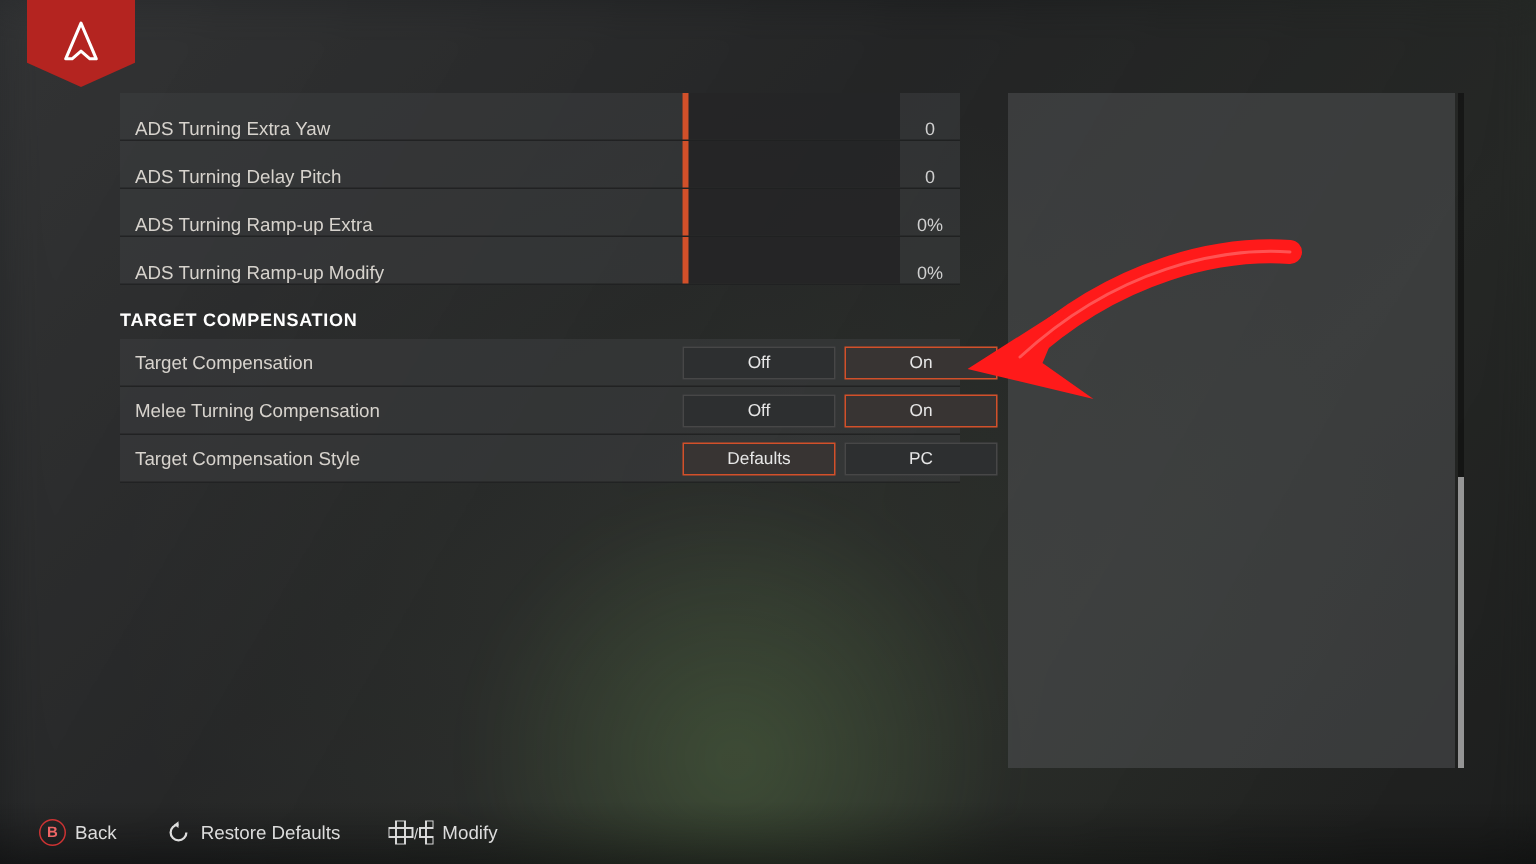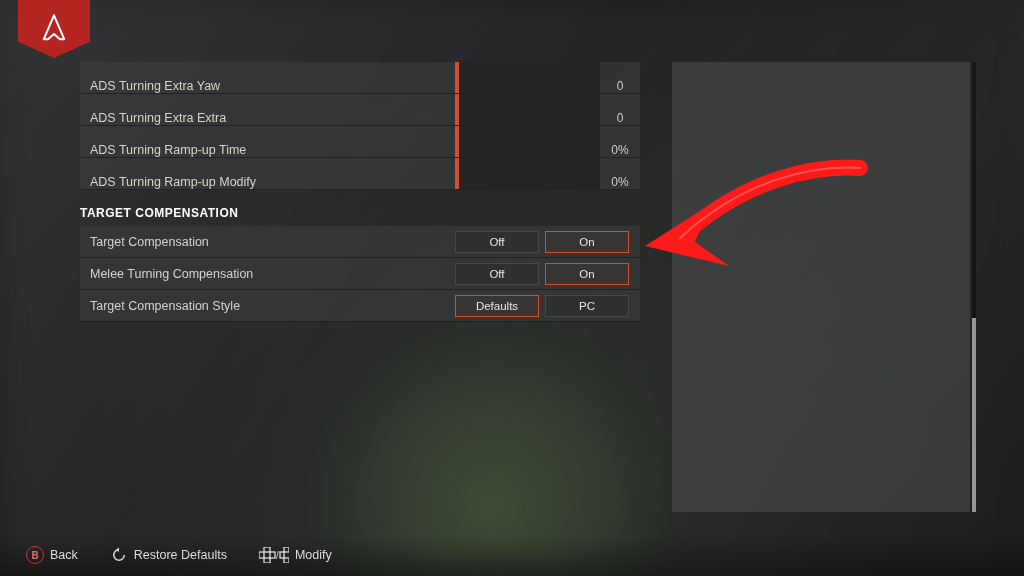--- a/index.html
+++ b/index.html
@@ -48,21 +48,21 @@
 
 .toggle-row {
   display:flex; align-items:center; height:32px;
   background:rgba(60,62,64,0.55);
   border-bottom:1px solid rgba(0,0,0,0.35);
   font-size:12.5px; color:#d7d3cd;
 }
 .toggle-row .label { flex:0 0 375px; padding-left:10px; }
 .toggle-row .buttons { display:flex; gap:6px; padding-right:8px; }
 .btn {
-  width:84px; height:22px; line-height:20px; text-align:center;
+  width:102px; height:22px; line-height:20px; text-align:center;
   font-size:11.5px; color:#e7e7e7;
   background:#2d2f30; border:1px solid #474747; cursor:pointer;
 }
 .btn.selected { border-color:#d2502a; border-width:1px; background:#383433; }
 
 .sidepanel {
   position:absolute; right:54px; top:62px; width:298px; height:450px;
   background:rgba(78,80,82,0.55);
 }
 .scrolltrack {
@@ -107,28 +107,28 @@
 <div class="settings">
 
   <div class="row">
     <div class="label">ADS Turning Extra Yaw</div>
     <div class="slider">
         <div class="tick"></div>
       </div>
     <div class="val">0</div>
   </div>
   <div class="row">
-    <div class="label">ADS Turning Extra Extra</div>
+    <div class="label">ADS Turning Delay Pitch</div>
     <div class="slider">
         <div class="tick"></div>
       </div>
     <div class="val">0</div>
   </div>
   <div class="row">
-    <div class="label">ADS Turning Ramp-up Time</div>
+    <div class="label">ADS Turning Ramp-up Extra</div>
     <div class="slider">
         <div class="tick"></div>
       </div>
     <div class="val">0%</div>
   </div>
   <div class="row">
     <div class="label">ADS Turning Ramp-up Modify</div>
     <div class="slider">
         <div class="tick"></div>
       </div>

